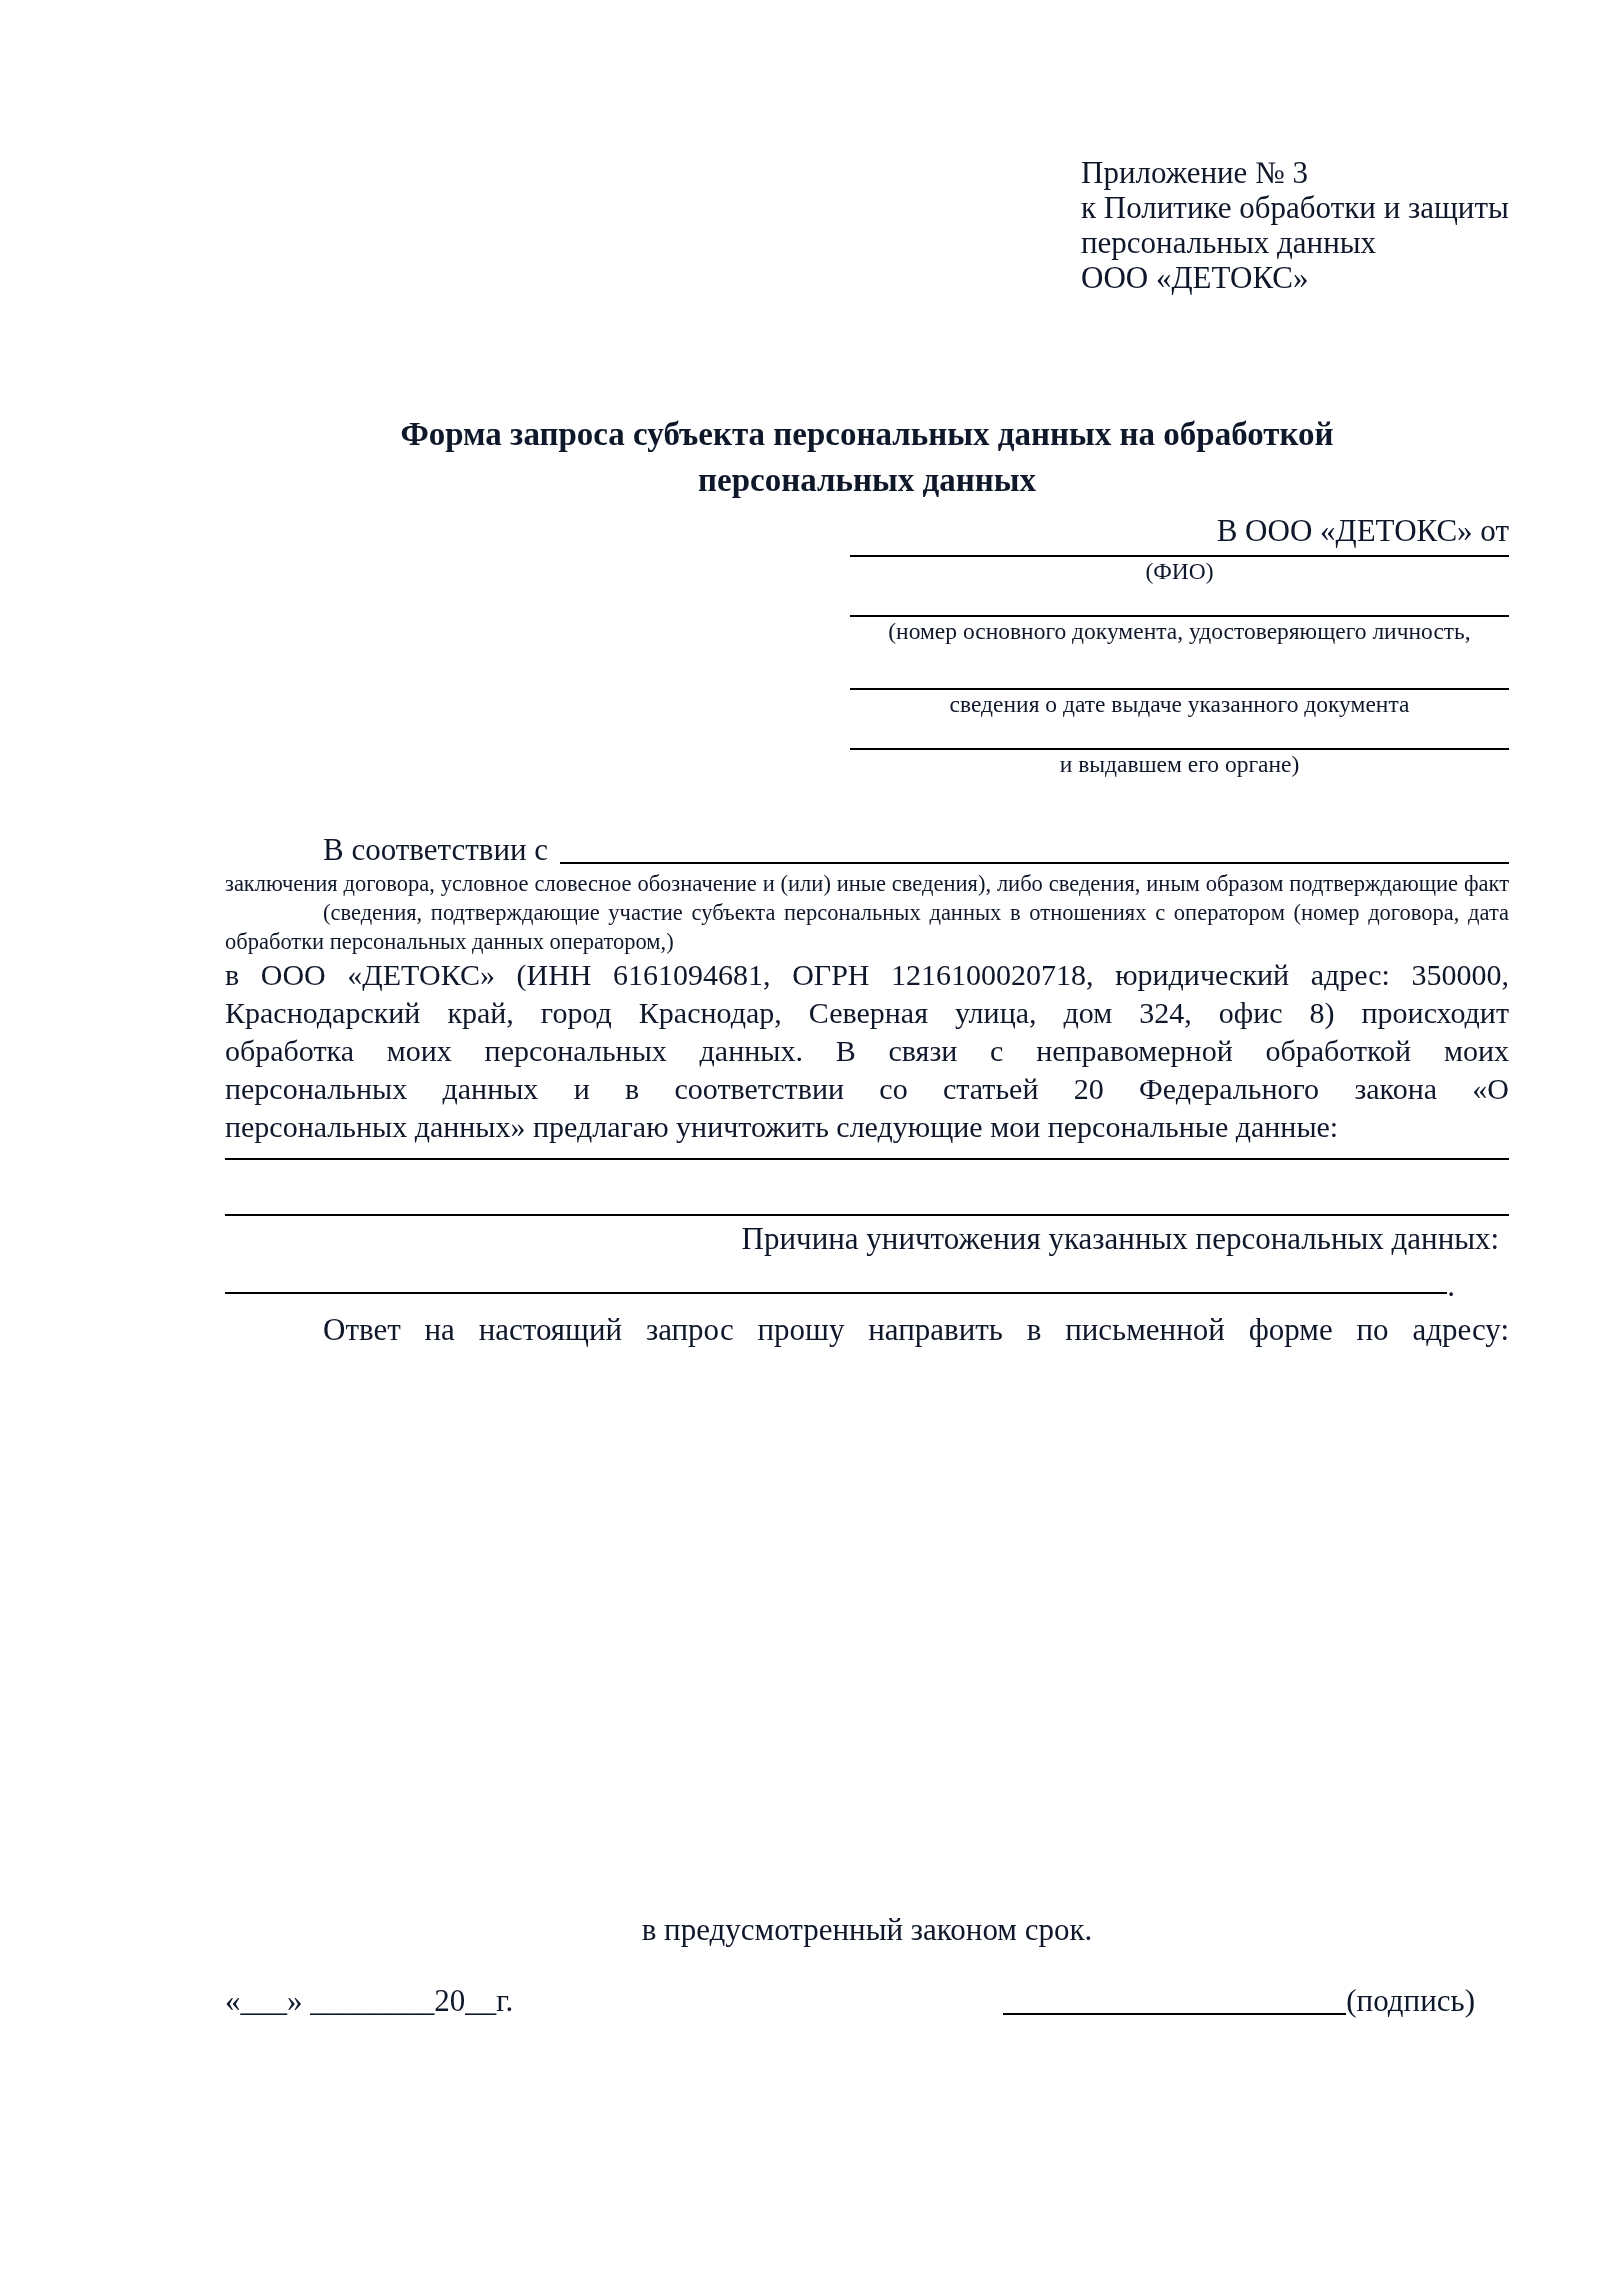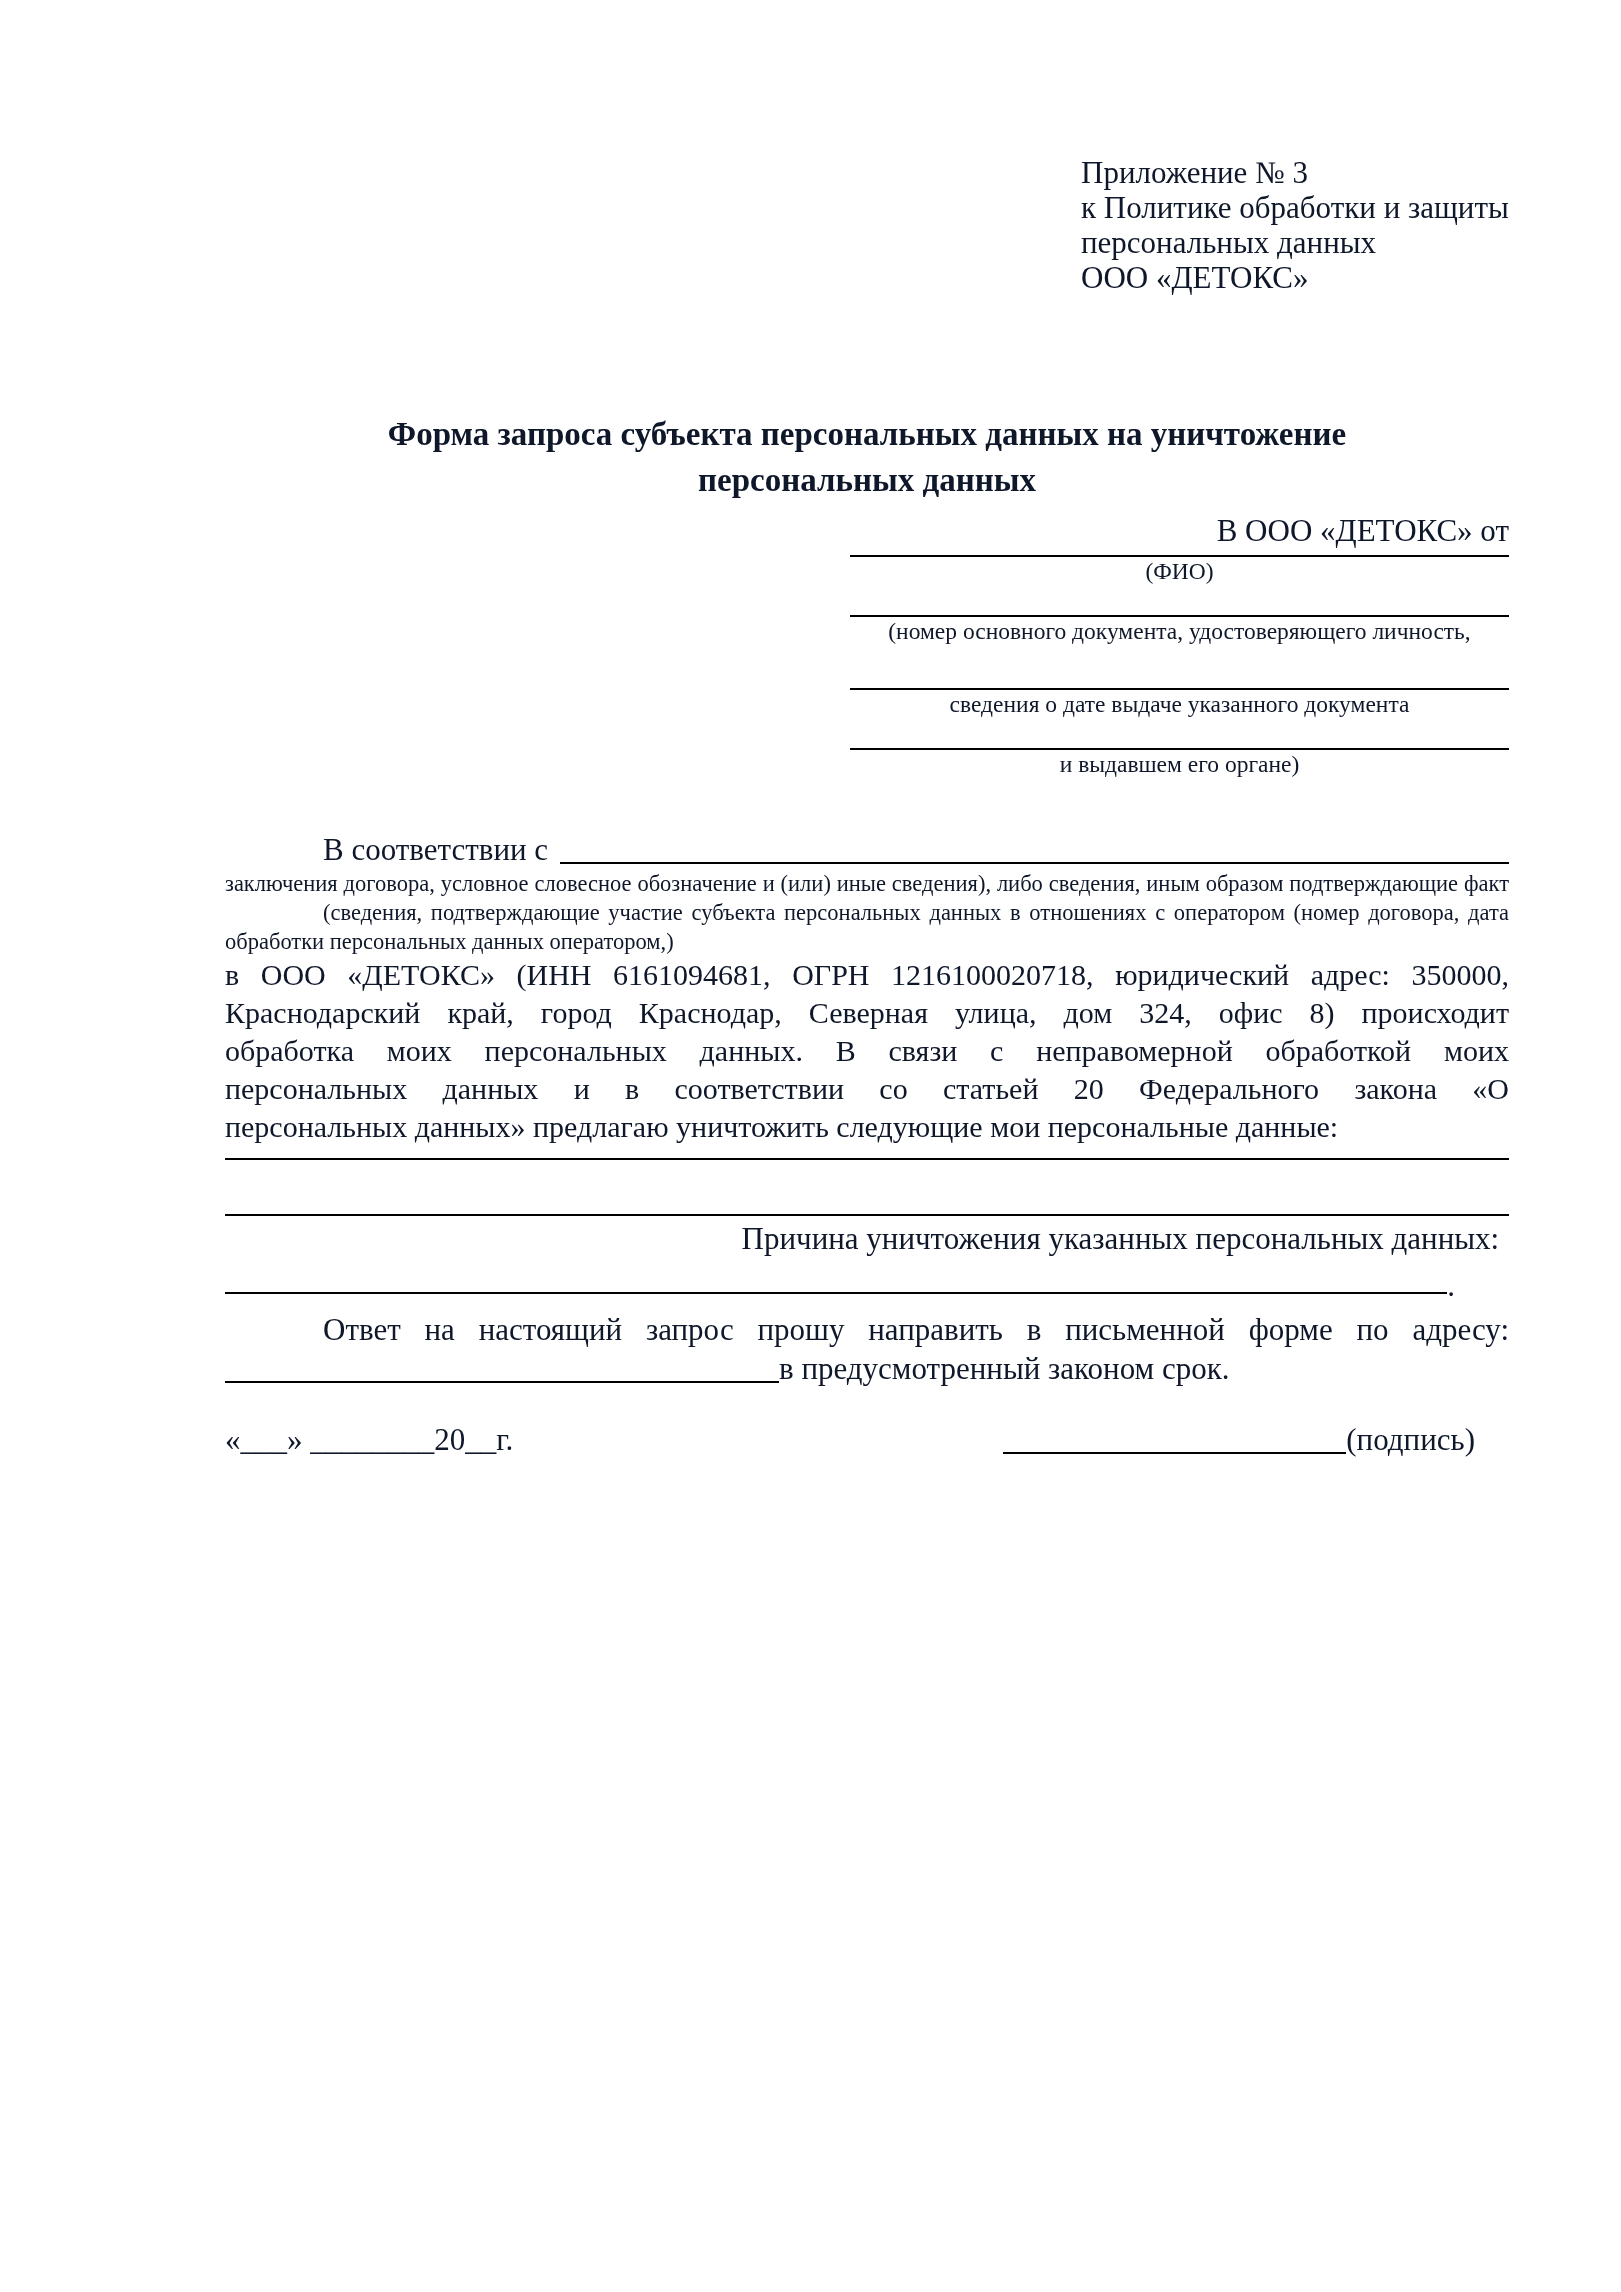--- a/index.html
+++ b/index.html
@@ -49,21 +49,21 @@
   .blank2 { height:54px; border-bottom:2.9px solid #000; }
 
   
   .reason-row { display:flex; align-items:flex-end; font-size:31px; line-height:39px; margin-top:2.9px;flex-direction:column; }
   .reason-row .lbl { padding-left:98px; white-space:nowrap; margin-right:9.8px; }
   .period-row { display:flex; align-items:flex-end; font-size:31px; line-height:39px; height:33px; padding-right:54px; }
   .period-row .dot { line-height:25.5px; }
 
   
   .resp1 { margin-top:11.8px; font-size:31px; line-height:39px; text-align:justify; text-align-last:justify; text-indent:98px; }
-  .resp2 { display:flex; align-items:flex-end; font-size:31px; line-height:39px; }
+  .resp2 { display:flex; align-items:center; font-size:31px; line-height:39px;flex-direction:column; }
   .resp2 .addr-fill { flex:0 0 554px; border-bottom:2.9px solid #000; margin-bottom:4.9px; height:1px; }
   .resp2 .txt { white-space:nowrap; }
 
   
   .sign-row { margin-top:32px; display:flex; justify-content:space-between; align-items:flex-end; font-size:31px; line-height:39px; padding-right:34px; }
   .sign-right { display:flex; align-items:flex-end; }
   .sig-fill { width:343px; border-bottom:2.9px solid #000; margin-bottom:4.9px; height:1px; }
 </style>
 </head>
 <body>
@@ -72,21 +72,21 @@
   <div class="content">
 
     <div class="annex">
       <div>Приложение № 3</div>
       <div>к Политике обработки и защиты</div>
       <div>персональных данных</div>
       <div>ООО «ДЕТОКС»</div>
     </div>
 
     <div class="doc-title">
-      <div>Форма запроса субъекта персональных данных на уничтожение</div>
+      <div>Форма запроса субъекта персональных данных на обработкой</div>
       <div>персональных данных</div>
     </div>
 
     <div class="addressee-label">В ООО «ДЕТОКС» от</div>
 
     <div class="fields">
       <div class="fline first"></div>
       <div class="fcap">(ФИО)</div>
 
       <div class="fline h30"></div>

